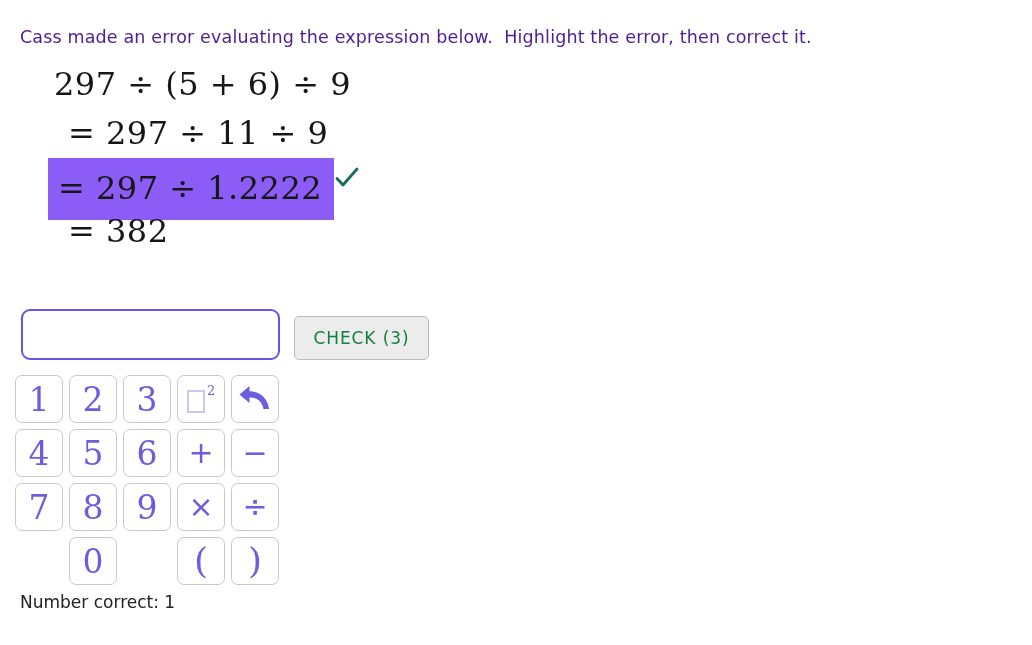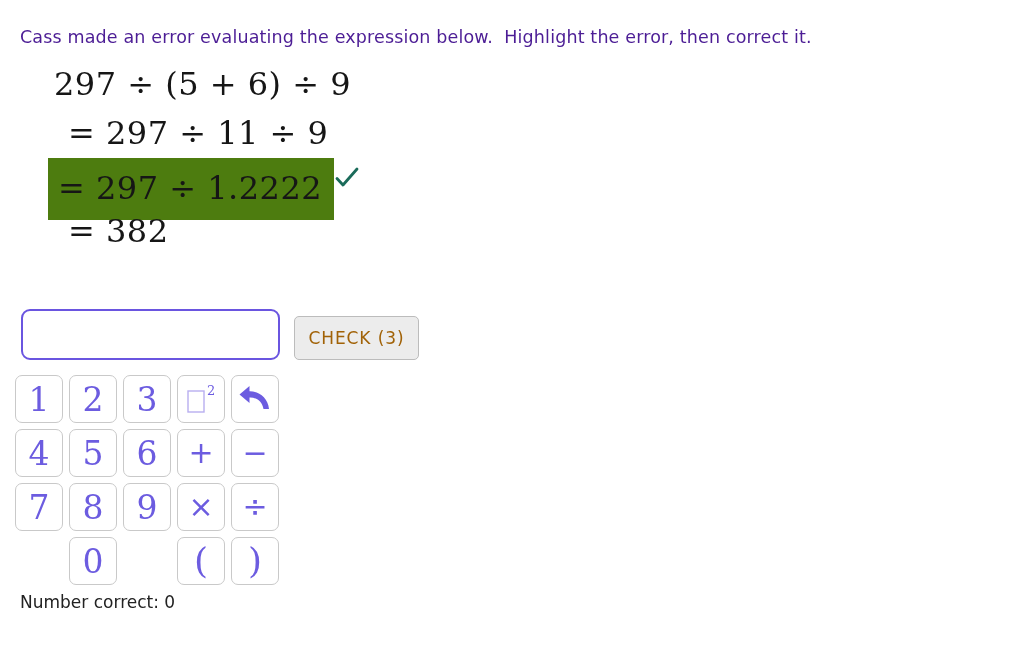--- a/index.html
+++ b/index.html
@@ -49,21 +49,21 @@
   .math {
     display: inline-block;
     font-family: "DejaVu Serif", "Liberation Serif", serif;
     font-size: 32px;
     color: #161616;
     letter-spacing: 0.5px;
     padding: 0 6px;
   }
   .work-line.indent .math { margin-left: 14px; }
   .work-line.highlighted .math {
-    background: #4d7c0f;
+    background: #8b5cf6;
     padding: 6px 12px 7px 10px;
     margin-left: 0px;
     box-decoration-break: clone;
   }
   .work-line.highlighted {
     padding-left: 0px;
   }
   .check-mark {
     position: absolute;
     left: 285px;
@@ -88,26 +88,26 @@
     border-radius: 9px;
     background: #ffffff;
     outline: none;
     font-family: "DejaVu Serif", serif;
     font-size: 22px;
     color: #222;
     padding: 0 10px;
   }
   .check-button {
     margin-top: 7px;
-    width: 125px;
+    width: 135px;
     height: 44px;
     border: 1.3px solid #bcbcbc;
     border-radius: 5px;
     background: #ececec;
-    color: #a16207;
+    color: #15803d;
     font-family: "DejaVu Sans", sans-serif;
     font-size: 17px;
     letter-spacing: 0.9px;
     cursor: default;
   }
 
   
   .keypad {
     position: absolute;
     left: 12px;
@@ -250,15 +250,15 @@
       </button>
       <button class="key blank"></button>
       <button class="key paren">
         <span>(</span>
       </button>
       <button class="key paren">
         <span>)</span>
       </button>
     </div>
 
-  <div class="footer">Number correct: 0</div>
+  <div class="footer">Number correct: 1</div>
 
 </div>
 
 </body></html>

